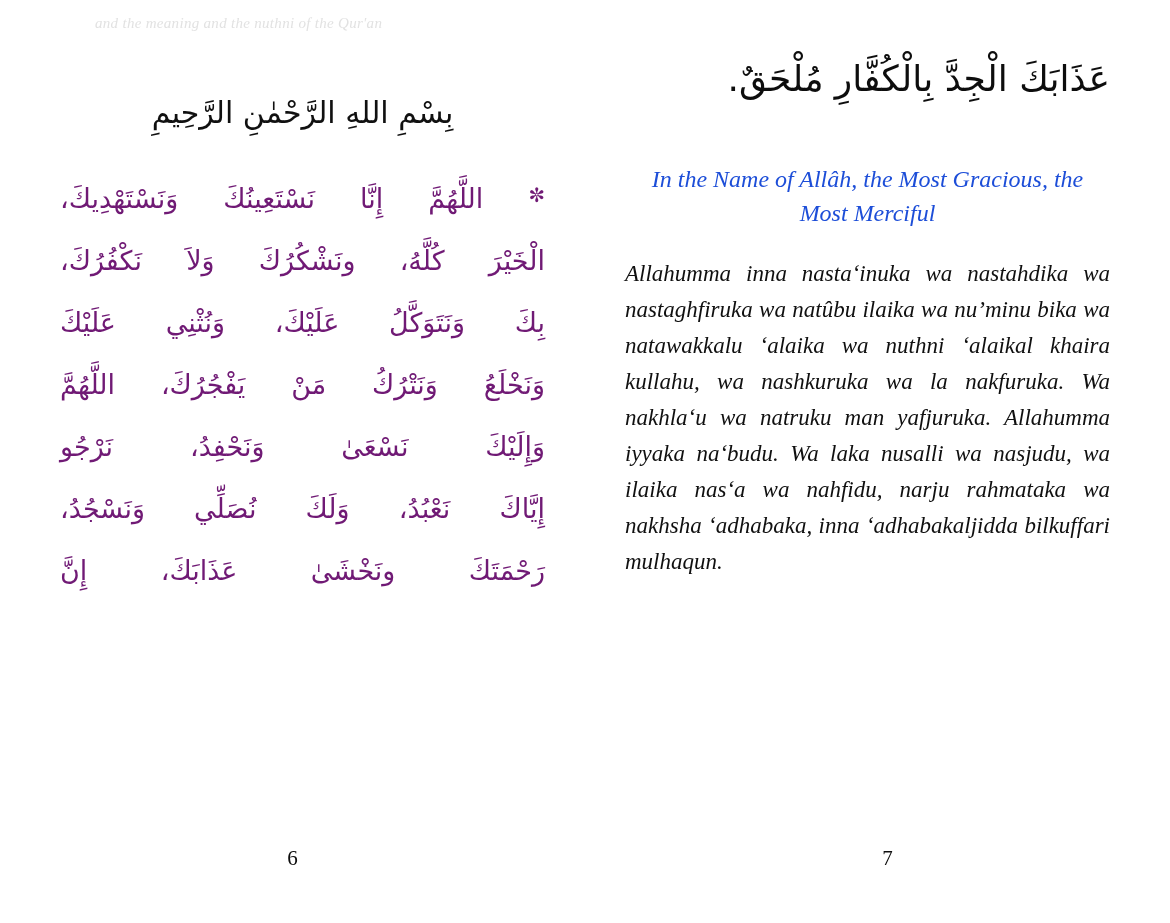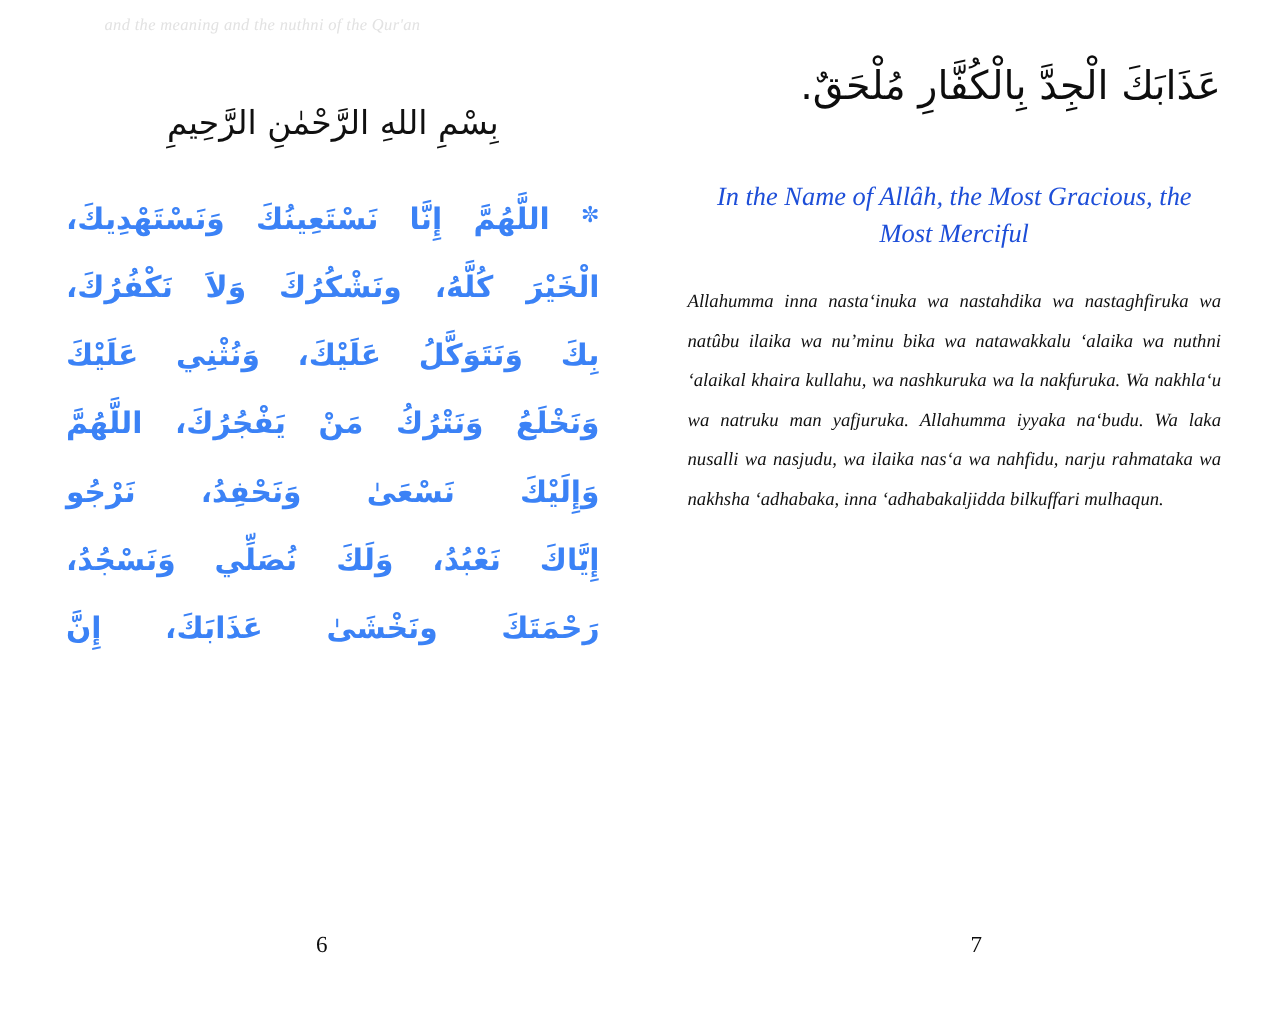--- a/index.html
+++ b/index.html
@@ -66,23 +66,22 @@
   }
 
   .arabic-body {
     margin-top: 34px;
     direction: rtl;
     text-align: justify;
     text-align-last: justify;
     font-family: "DejaVu Sans", sans-serif;
     font-size: 27px;
     line-height: 62px;
-    color: #3b82f6;
+    color: #701a75;
     word-spacing: 2px;
-    font-weight: bold;
   }
 
   .arabic-body .star {
     font-size: 20px;
     vertical-align: 6px;
   }
 
   .rtl-heading {
     margin-top: 52px;
     direction: rtl;
@@ -98,21 +97,21 @@
     text-align: center;
     font-style: italic;
     font-size: 24px;
     line-height: 34px;
     color: #1d4ed8;
   }
 
   .transliteration {
     margin-top: 26px;
     font-style: italic;
-    font-size: 17px;
+    font-size: 23px;
     line-height: 36px;
     text-align: justify;
     color: #101010;
   }
 
   .page-number {
     position: absolute;
     bottom: 52px;
     left: 0;
     width: 100%;

